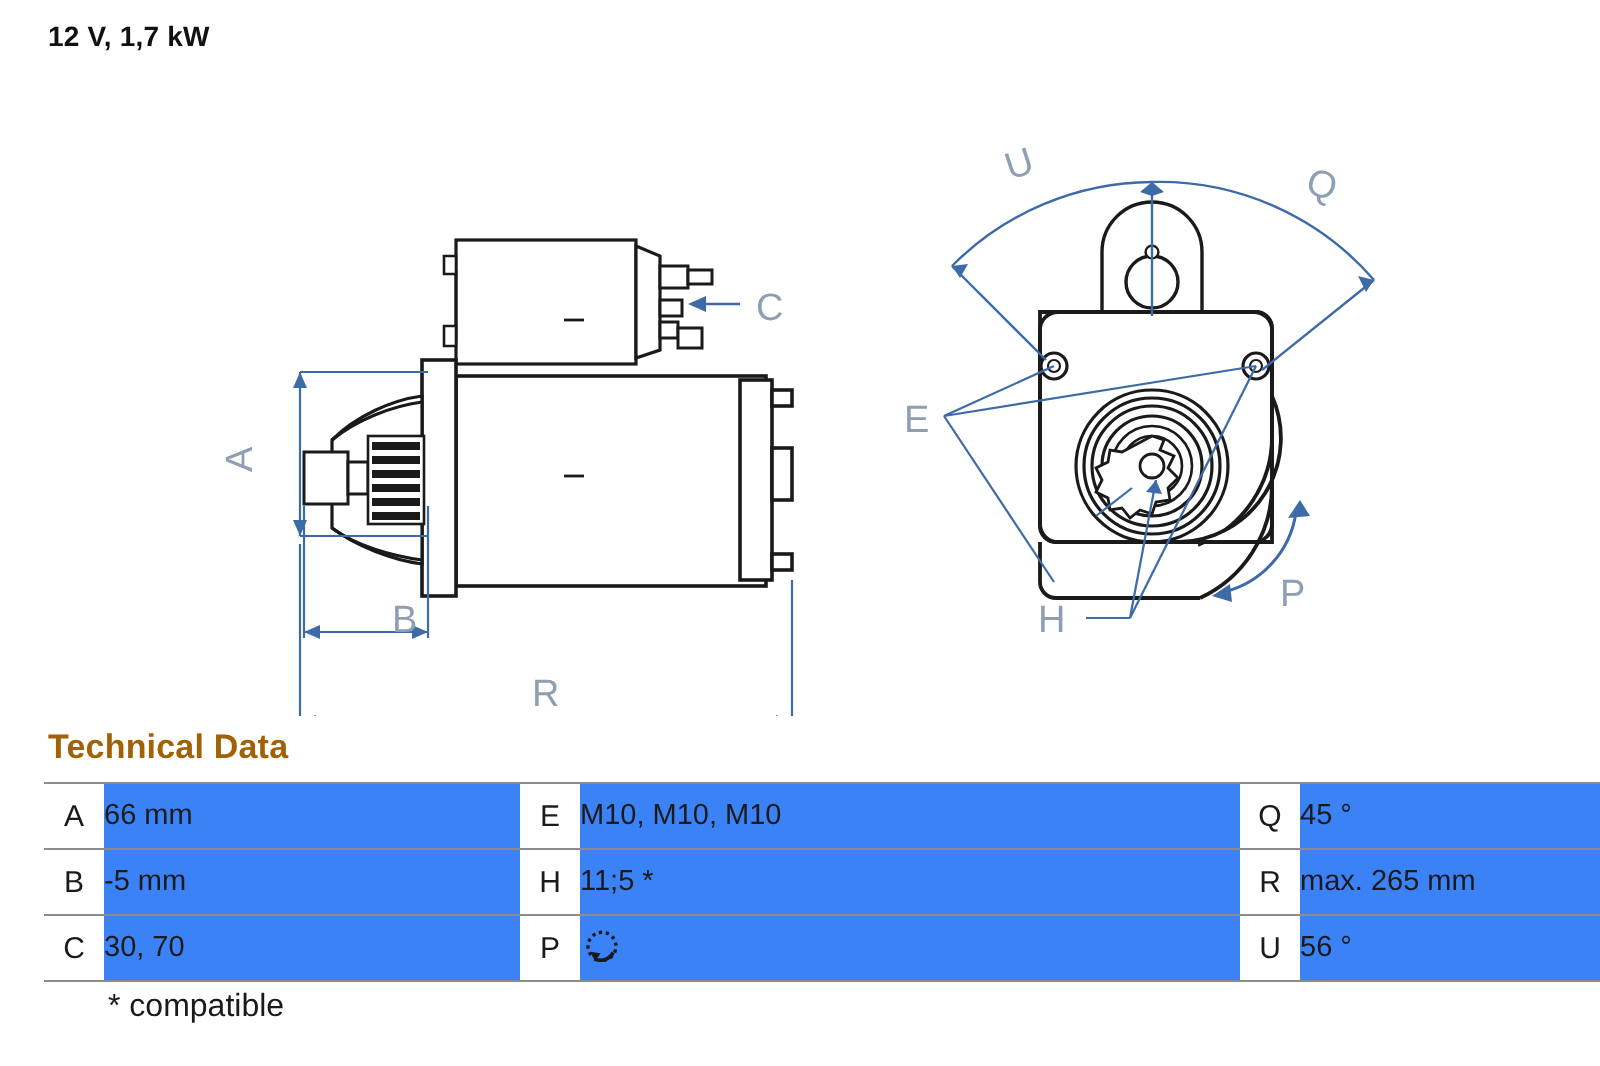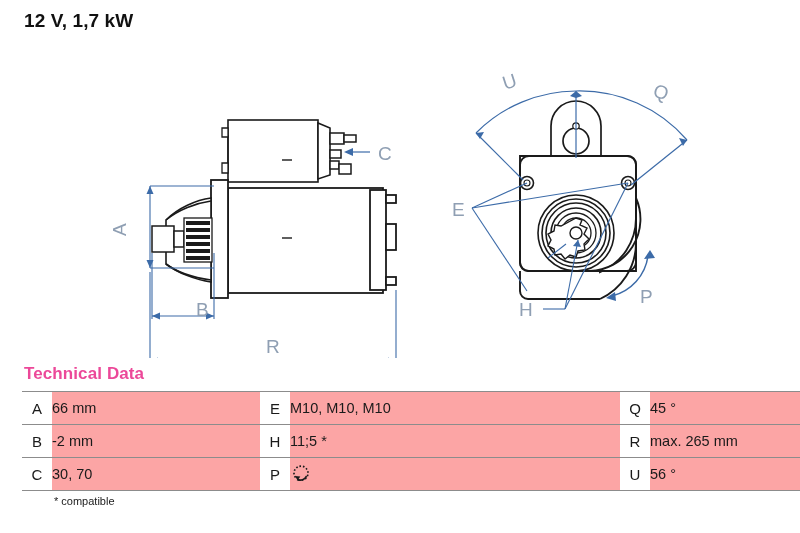--- a/index.html
+++ b/index.html
@@ -14,21 +14,21 @@
     color: #1a1a1a;
     position: relative;
     overflow: hidden;
   }
 
   
   #page-title {
     position: absolute;
     left: 24px;
     top: 10px;
-    font-size: 19px;
+    font-size: 14px;
     font-weight: bold;
     letter-spacing: 0.1px;
     color: #111111;
   }
 
   
   #drawings {
     position: absolute;
     left: 0;
     top: 28px;
@@ -42,21 +42,21 @@
   
   #tech-block {
     position: absolute;
     left: 22px;
     top: 364px;
     width: 758px;
   }
   #tech-heading {
     font-size: 17px;
     font-weight: bold;
-    color: #ec4899;
+    color: #a16207;
     margin: 0 0 7px 2px;
     letter-spacing: 0.1px;
   }
   table.tech {
     border-collapse: collapse;
     width: 758px;
     table-layout: fixed;
     font-size: 14.5px;
   }
   table.tech td {
@@ -67,38 +67,38 @@
     vertical-align: middle;
     color: #1a1a1a;
   }
   td.k {
     background: #ffffff;
     text-align: center;
     width: 30px;
     font-size: 15px;
   }
   td.v {
-    background: #fca5a5;
+    background: #3b82f6;
     padding-left: 9px;
   }
   
   col.c-k { width: 30px; }
   col.c-v1 { width: 208px; }
   col.c-v2 { width: 330px; }
   col.c-v3 { width: 160px; }
 
   .rot-icon {
     display: inline-block;
     vertical-align: middle;
     line-height: 0;
   }
 
   #footnote {
     margin: 4px 0 0 32px;
-    font-size: 11px;
+    font-size: 16px;
     color: #1a1a1a;
   }
 
   .blue { stroke: #3c6ba8; fill: none; }
   .blue-fill { fill: #3c6ba8; }
   .dimlabel { fill: #8f9fb3; font-family: "Liberation Sans", sans-serif; }
 </style>
 </head>
 <body>
 
@@ -325,21 +325,21 @@
       <tr>
         <td class="k">A</td>
         <td class="v">66 mm</td>
         <td class="k">E</td>
         <td class="v">M10, M10, M10</td>
         <td class="k">Q</td>
         <td class="v">45 °</td>
       </tr>
       <tr>
         <td class="k">B</td>
-        <td class="v">-2 mm</td>
+        <td class="v">-5 mm</td>
         <td class="k">H</td>
         <td class="v">11;5 *</td>
         <td class="k">R</td>
         <td class="v">max. 265 mm</td>
       </tr>
       <tr>
         <td class="k">C</td>
         <td class="v">30, 70</td>
         <td class="k">P</td>
         <td class="v">

